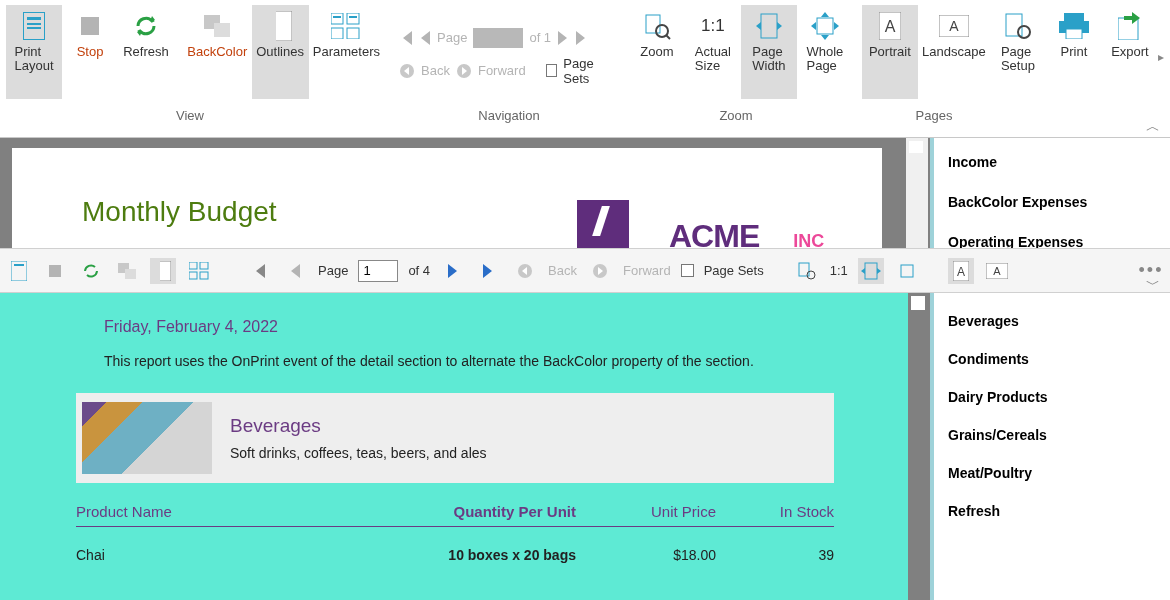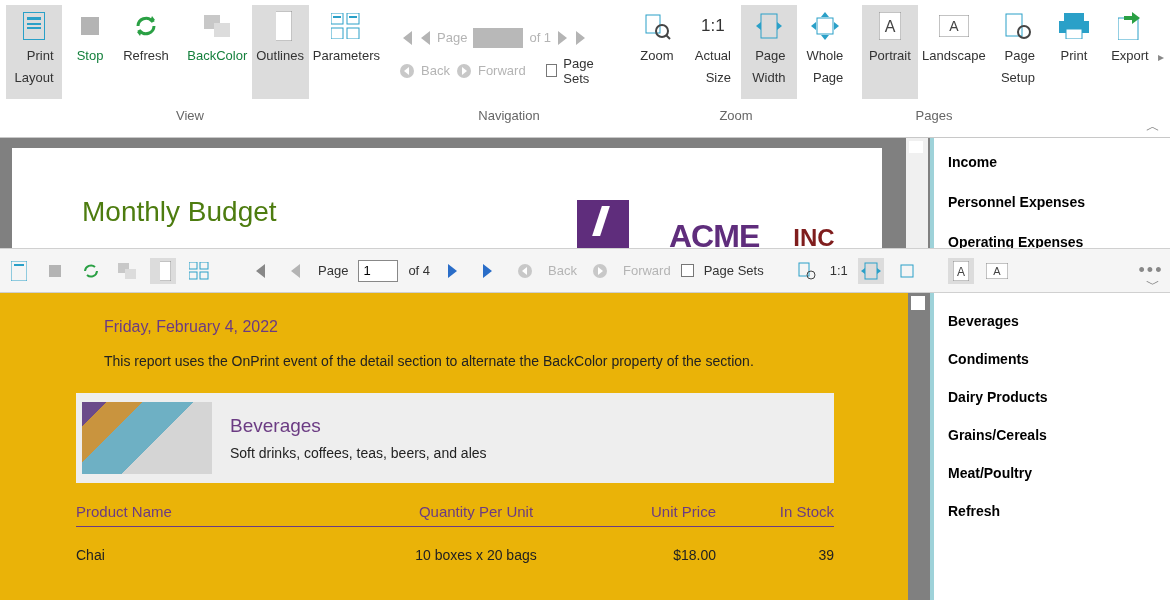--- a/index.html
+++ b/index.html
@@ -2,68 +2,68 @@
 <html><head>
 <meta charset="utf-8">
 <style>
   * { box-sizing: border-box; margin: 0; padding: 0; font-family: "Segoe UI", Arial, sans-serif; }
   body { width: 1170px; height: 600px; overflow: hidden; background: #fff; position: relative; }
 
   
   .ribbon-top { position: absolute; top: 0; left: 0; right: 0; height: 138px; border-bottom: 1px solid #c8c8c8; }
   .ribbon-row { display: flex; align-items: stretch; height: 108px; padding: 5px 6px 0 6px; }
   .rbtn { display: inline-flex; flex-direction: column; align-items: center; justify-content: flex-start; padding: 4px 6px 0 6px; min-width: 56px; height: 94px; font-size: 13px; color: #333; cursor: default; }
-  .rbtn.gray { color: #15803d; }
+  .rbtn.gray { color: #c2410c; }
   .rbtn.active { background: #dcdcdc; }
   .rbtn .ic { display: flex; align-items: center; justify-content: center; width: 40px; height: 34px; margin-bottom: 2px; }
-  .rbtn .lbl { line-height: 22px; text-align: right; }
+  .rbtn .lbl { line-height: 14px; text-align: left; }
   .sep { width: 1px; background: transparent; margin: 0 4px; }
   .group-labels { display: flex; font-size: 13px; color: #666; padding-bottom: 4px; align-items: flex-end; }
   .group-labels span { text-align: center; }
   .midcol { display:flex; flex-direction:column; justify-content:center; gap:8px; padding:0 6px; }
   .midrow { display:flex; align-items:center; gap:6px; font-size:13px; color:#b4b4b4; }
   .pginput { width:50px; height:20px; background:#b8b8b8; border:none; }
   .chk { width:13px; height:13px; border:1px solid #777; display:inline-block; background:#fff; }
 
   
   .doc-top { position:absolute; top:138px; left:0; width:930px; height:110px; background:#808080; overflow:hidden; }
   .doc-page { position:absolute; top:10px; left:12px; width:870px; height:400px; background:#fff; }
   .doc-title { position:absolute; left:70px; top:48px; font-size:28px; color:#4d7c0f; font-weight:400; }
   .acme { position:absolute; top:52px; left:565px; display:flex; align-items:flex-end;gap:32px; }
   .acme-logo { width:52px; height:52px; background:#5f2d7c; position:relative; margin-right:8px; }
   .acme-logo::before { content:""; position:absolute; left:20px; top:6px; width:8px; height:30px; background:#fff; transform: skewX(-18deg); }
   .acme-txt { font-size:32px; color:#5f2d7c; font-weight:800; letter-spacing:-1px; line-height:32px;}
-  .acme-inc { font-size:24px; color:#7f1d1d; font-weight:700; margin-left:2px; }
+  .acme-inc { font-size:18px; color:#ec4899; font-weight:700; margin-left:2px; }
   .doc-scroll-top { position:absolute; top:138px; left:906px; width:22px; height:110px; background:#f0f0f0; }
   .scroll-thumb { position:absolute; left:3px; top:3px; width:14px; height:12px; background:#fff; }
 
   
   .outline-top { position:absolute; top:138px; left:930px; width:236px; height:110px; background:#fff; border-left:4px solid #9ed2d9; padding:16px 0 0 14px; font-size:14px; font-weight:700; color:#000; }
   .outline-top div { margin-bottom:24px; }
 
   
   .tb2 { position:absolute; top:248px; left:0; right:0; height:45px; background:#f5f5f5; border-top:1px solid #d0d0d0; border-bottom:1px solid #d0d0d0; display:flex; align-items:center; padding:0 6px; gap:10px; font-size:13px; color:#666; }
   .tb2 .ic2 { width:26px; height:26px; display:flex; align-items:center; justify-content:center; }
   .tb2 .ic2.gray { color:#b4b4b4; }
   .tb2 .ic2.active { background:#dcdcdc; }
   .tb2 input.pg { width:40px; height:22px; border:1px solid #888; text-align:left; padding:0 4px; font-size:13px;}
   .tb2 .oflbl { color:#333; }
 
   
-  .doc2 { position:absolute; top:293px; left:0; width:1024px; height:307px; background:#eab308; overflow:hidden; }
+  .doc2 { position:absolute; top:293px; left:0; width:1024px; height:307px; background:#5eead4; overflow:hidden; }
   .doc2-date { position:absolute; left:104px; top:25px; color:#6b3b83; font-size:16px; }
   .doc2-desc { position:absolute; left:104px; top:60px; font-size:14px; color:#222; }
   .cat-band { position:absolute; left:76px; top:100px; width:758px; height:90px; background:#eeeeee; display:flex; align-items:center; }
   .cat-img { width:130px; height:72px; margin:0 18px 0 6px; background:linear-gradient(135deg,#6b4a8a 0 12%, #c9943e 12% 30%, #6eb0c4 30% 55%, #d5d5d5 55% 100%); }
   .cat-txt h3 { color:#6b3b83; font-size:19px; font-weight:400; margin-bottom:8px;}
   .cat-txt p  { font-size:14px; color:#222;}
   .tbl-head { position:absolute; left:76px; top:210px; width:758px; display:flex; color:#6b3b83; font-size:15px; border-bottom:1px solid #6b3b83; padding-bottom:6px;}
   .tbl-row  { position:absolute; left:76px; top:254px; width:758px; display:flex; font-size:14px; color:#222;}
   .col-name { flex:0 0 300px; }
-  .col-qty  { flex:0 0 200px; text-align:center;}
+  .col-qty  { flex:0 0 200px; text-align:right;font-weight:bold;}
   .col-up   { flex:0 0 140px; text-align:right;}
   .col-stk  { flex:1; text-align:right;}
 
   .doc2-scroll { position:absolute; top:293px; left:908px; width:22px; height:307px; background:#808080; }
   .doc2-scroll .thumb { position:absolute; left:3px; top:3px; width:14px; height:14px; background:#fff; }
 
   
   .outline2 { position:absolute; top:293px; left:930px; width:236px; height:307px; background:#fff; border-left:4px solid #9ed2d9; padding:20px 0 0 14px; font-size:14px; font-weight:700; color:#000;}
   .outline2 div { margin-bottom:22px; }
 
@@ -296,21 +296,21 @@
       <span class="acme-inc">INC</span>
     </div>
   </div>
 </div>
 <div class="doc-scroll-top">
     <div class="scroll-thumb"></div>
   </div>
 
 <div class="outline-top">
   <div>Income</div>
-  <div>Personnel Expenses</div>
+  <div>BackColor Expenses</div>
   <div>Operating Expenses</div>
 </div>
 
 <div class="tb2">
   <span class="ic2">
       <svg width="16" height="20">
         <rect width="16" height="20" fill="none" stroke="#2aa0c8"></rect>
         <rect x="3" y="3" width="10" height="2" fill="#2aa0c8"></rect>
       </svg>
     </span>

